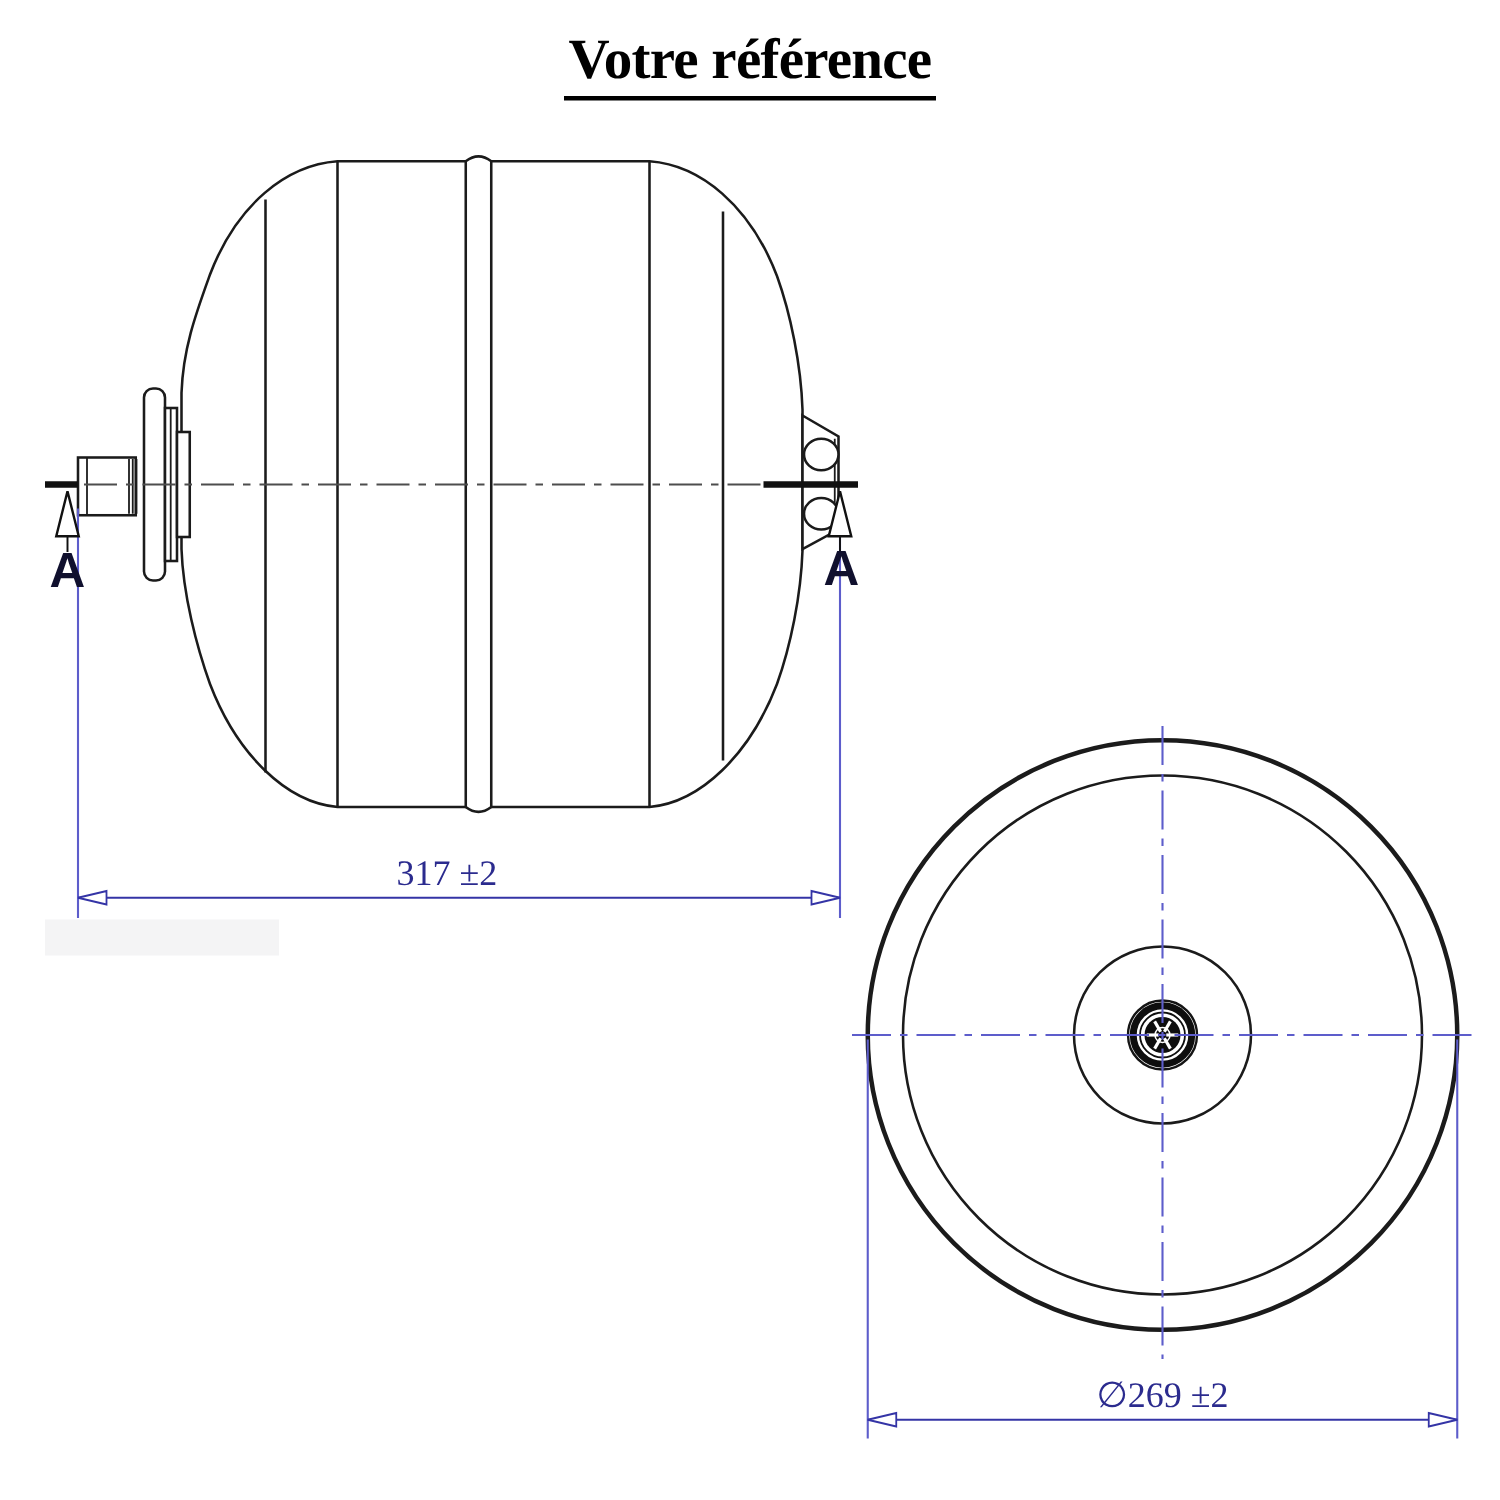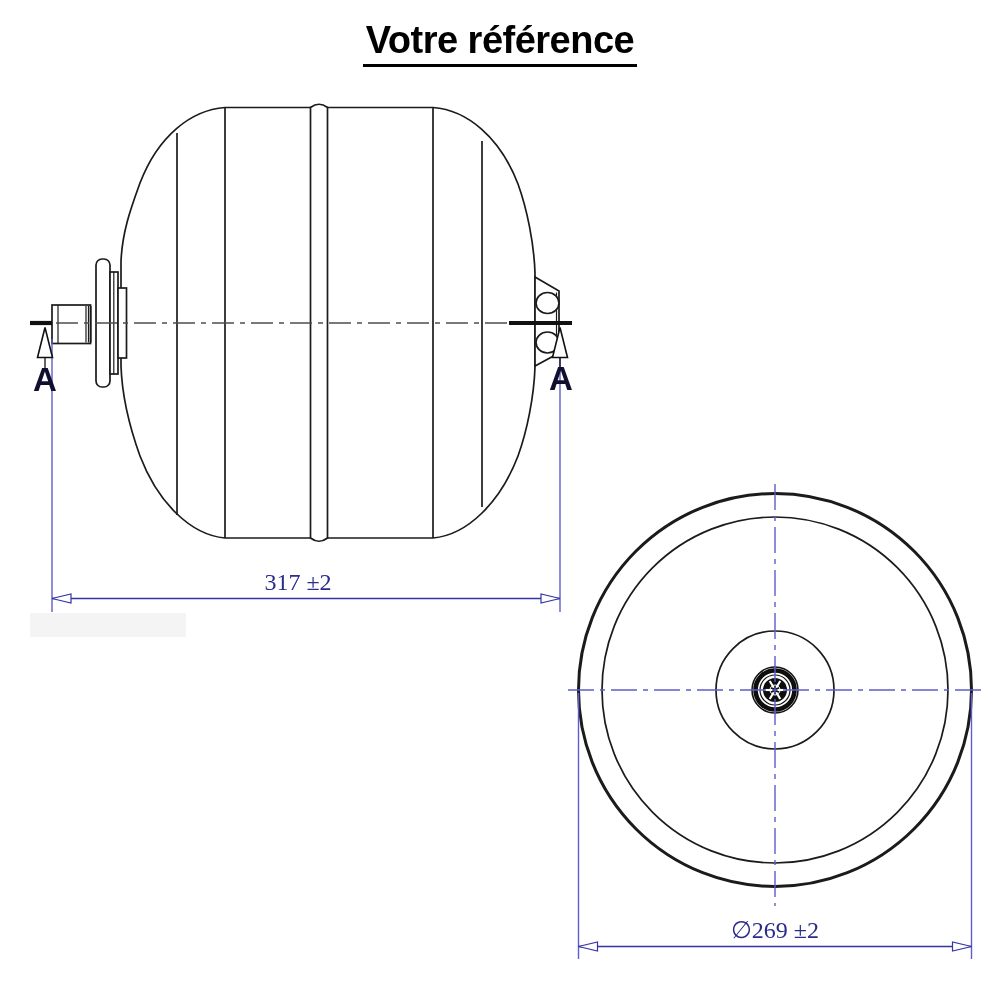--- a/index.html
+++ b/index.html
@@ -5,21 +5,21 @@
   :root{
     --line:#1b1b1b;
     --centerline-blue:#5d5dcb;
     --dimension-blue:#3434a6;
     --dimension-text:#2b2b8e;
     --section-label:#10102e;
   }
   html,body{margin:0;padding:0;background:#fff;}
   .canvas{position:relative;width:1000px;height:1000px;background:#fff;overflow:hidden;
           font-family:"Liberation Sans",sans-serif;}
-  .title-wrap{position:absolute;left:0;top:20px;width:1000px;text-align:center;}
+  .title-wrap{position:absolute;left:0;top:20px;width:1000px;text-align:center;font-family:Liberation Serif, serif;}
   .title-wrap span{display:inline-block;font-weight:bold;font-size:38px;letter-spacing:-0.5px;
           color:#000;border-bottom:3px solid #000;padding:0 3px 2px 3px;line-height:1.1;}
   svg.sheet{position:absolute;left:0;top:0;}
   
   .ln{stroke:var(--line);stroke-width:1.7;fill:none;}
   .lnThin{stroke:var(--line);stroke-width:1.2;fill:none;}
   .lnW{stroke:var(--line);stroke-width:1.7;fill:#fff;}
   .cl{stroke:#4d4d4d;stroke-width:1.3;fill:none;stroke-dasharray:22 6 5 6;}
   .clb{stroke:var(--centerline-blue);stroke-width:1.4;fill:none;stroke-dasharray:26 6 5 6;}
   .ext{stroke:var(--centerline-blue);stroke-width:1.4;fill:none;}

